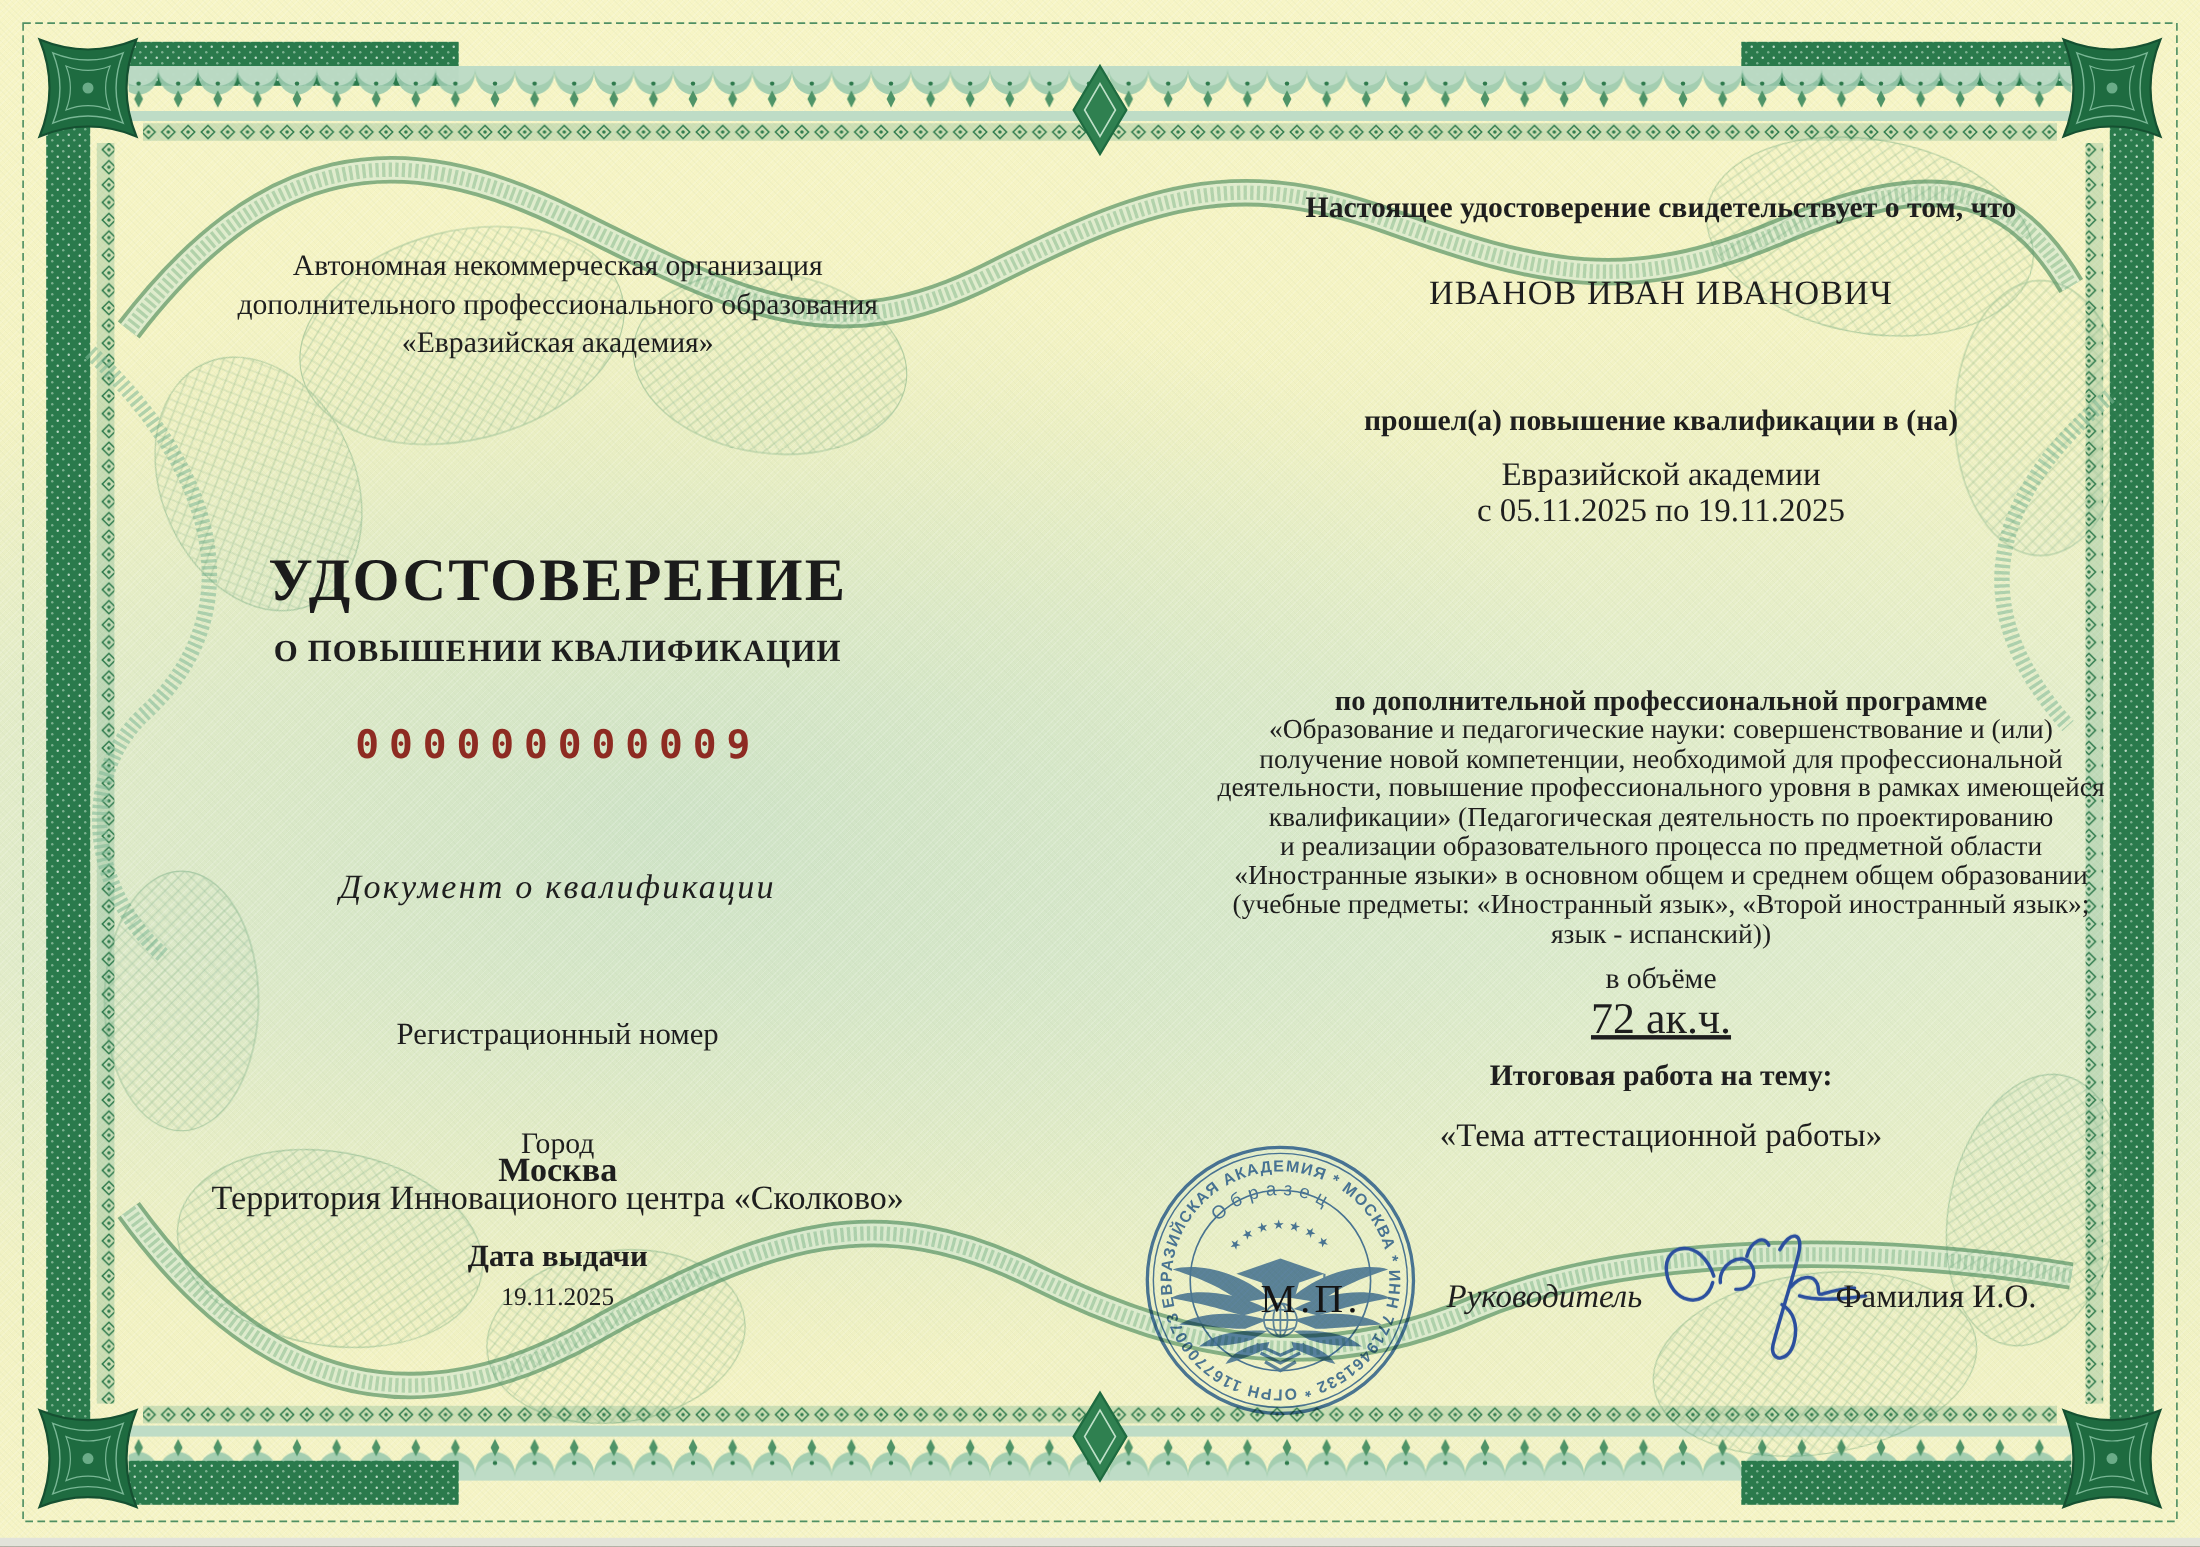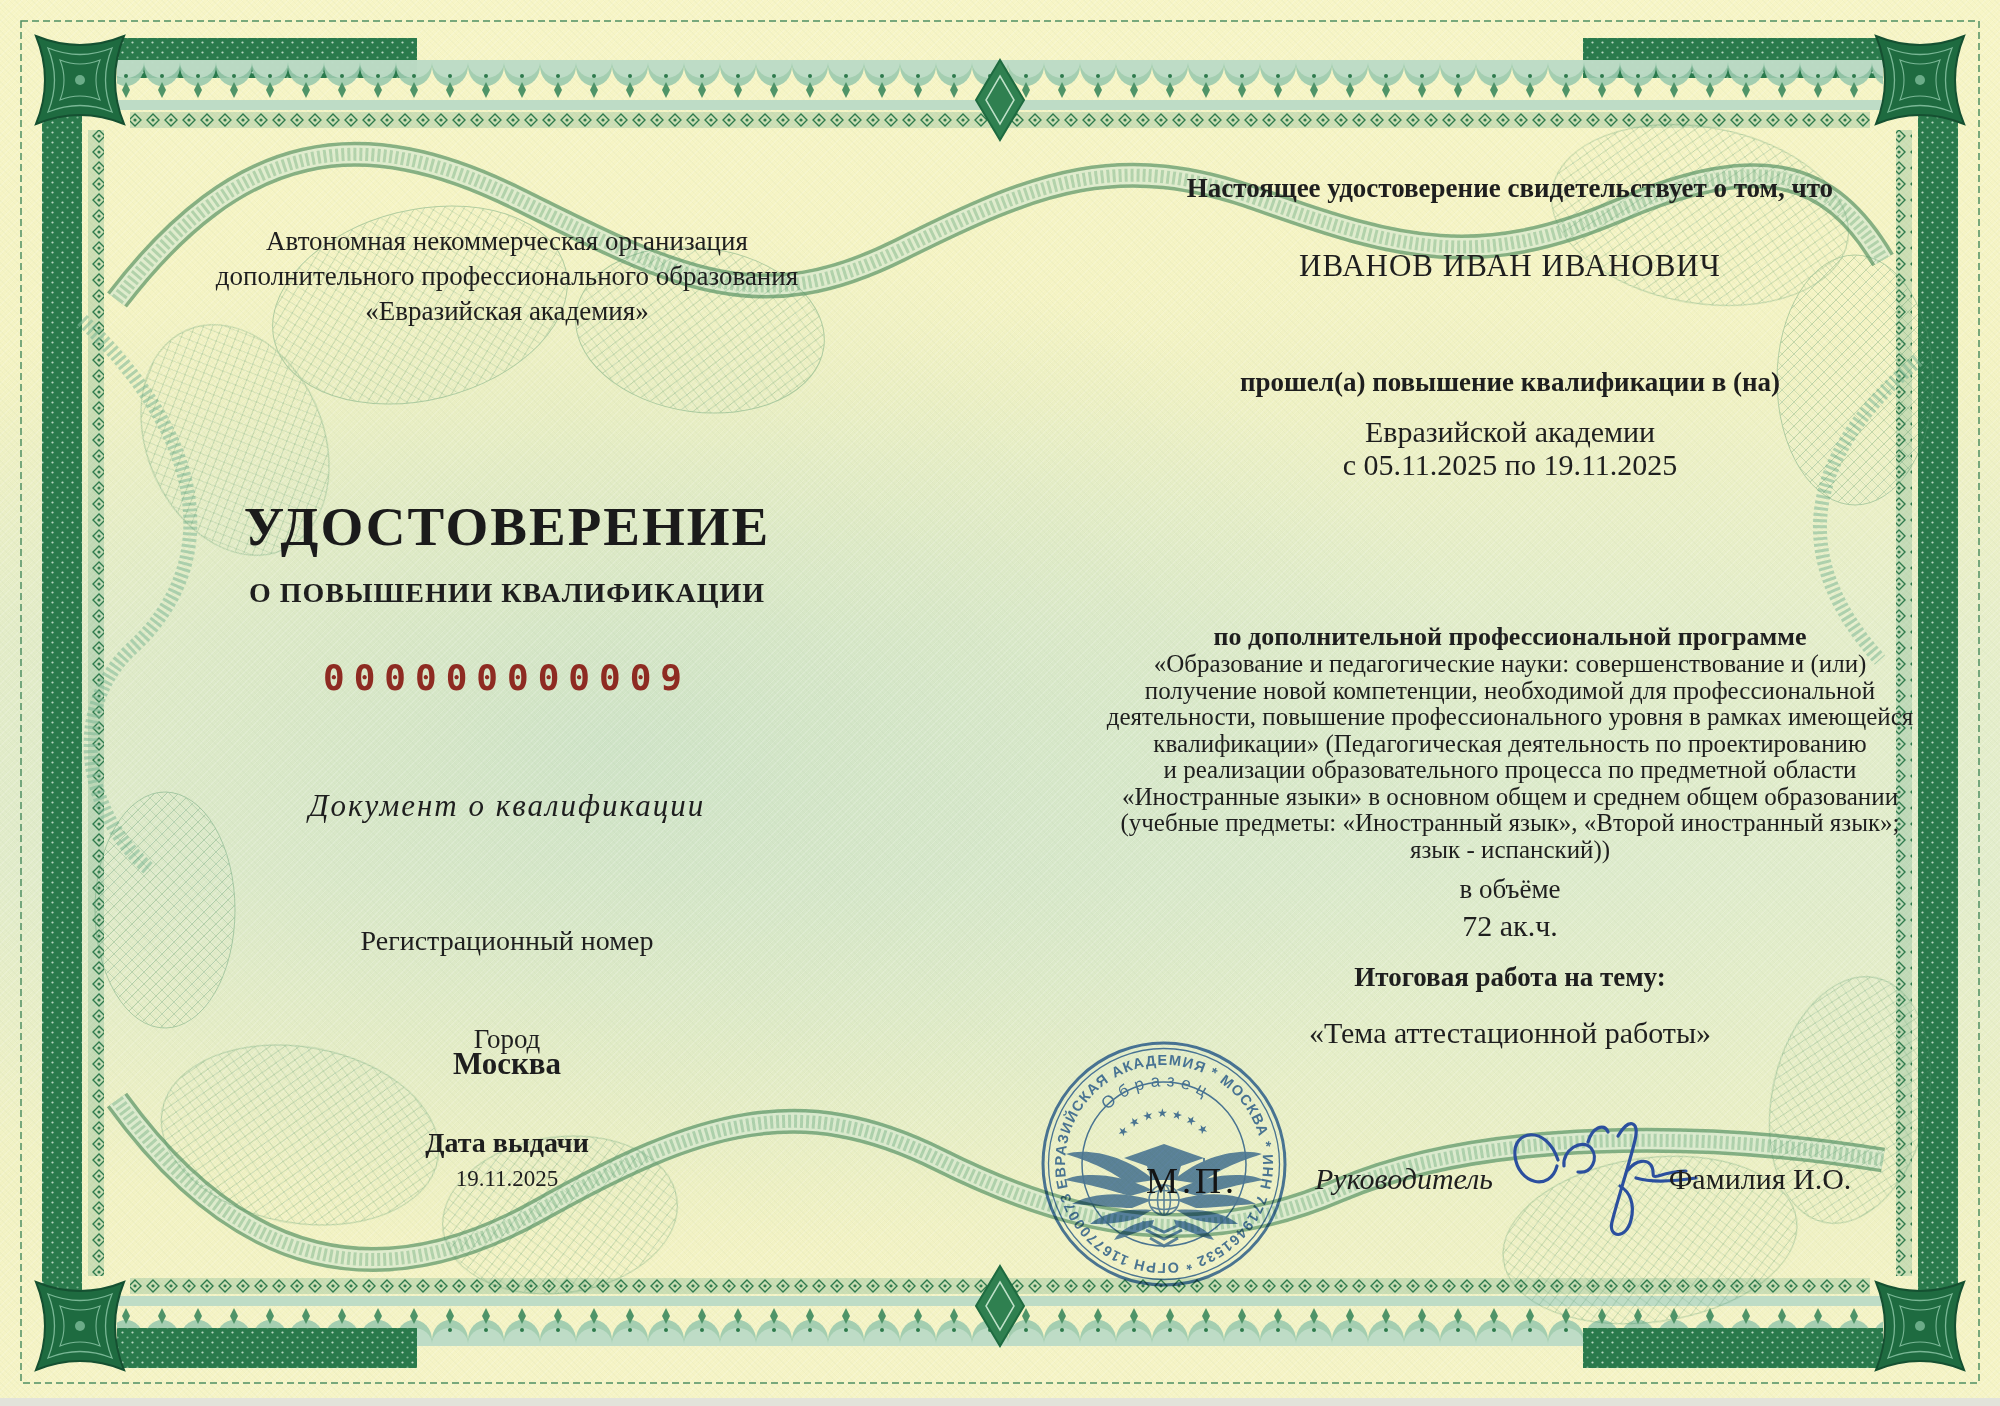--- a/index.html
+++ b/index.html
@@ -35,21 +35,21 @@
   .datelabel{top:1128px;font-size:28px;line-height:30px;font-weight:600;}
   .issuedate{top:1162px;font-size:23px;line-height:34px;}
   .statement{top:172px;font-size:27px;line-height:32px;font-weight:600;}
   .holder{top:249px;font-size:31px;line-height:34px;letter-spacing:1px;}
   .completed{top:366px;font-size:27px;line-height:32px;font-weight:600;}
   .institution{top:415px;font-size:30px;line-height:33px;}
   .period{top:448px;font-size:30px;line-height:33px;}
   .proglabel{top:622px;font-size:26px;line-height:29px;font-weight:600;}
   .progtext{top:651px;font-size:25px;line-height:26.5px;}
   .vollabel{top:874px;font-size:27px;line-height:30px;}
-  .volume{top:909px;font-size:30px;line-height:33px;}
+  .volume{top:909px;font-size:40px;line-height:33px;text-decoration:underline;}
   .finallabel{top:962px;font-size:27px;line-height:30px;font-weight:600;}
   .finaltitle{top:1016px;font-size:30px;line-height:33px;}
   .headlabel{left:1315px;top:1162px;width:200px;font-size:30px;line-height:34px;font-style:italic;}
   .headname{left:1655px;top:1162px;width:210px;font-size:30px;line-height:34px;text-align:center;}
   .stamp{left:1034px;top:1034px;width:260px;height:260px;opacity:.92;mix-blend-mode:multiply;}
   .mp{left:1146px;top:1160px;width:86px;text-align:center;font-size:36px;letter-spacing:4px;color:#141414;font-weight:400;}
   .sig{left:1500px;top:1108px;width:200px;height:140px;}
   .scanstrip{left:0;top:1398px;width:2000px;height:8px;background:#e2e3da;}
 </style>
 </head>
@@ -168,20 +168,21 @@
   <div class="abs colL ctr org pre">Автономная некоммерческая организация
 дополнительного профессионального образования
 «Евразийская академия»</div>
   <div class="abs colL ctr title">УДОСТОВЕРЕНИЕ</div>
   <div class="abs colL ctr subtitle">О ПОВЫШЕНИИ КВАЛИФИКАЦИИ</div>
   <div class="abs colL ctr rednum">000000000009</div>
   <div class="abs colL ctr doctype">Документ о квалификации</div>
   <div class="abs colL ctr reglabel">Регистрационный номер</div>
   <div class="abs colL ctr citylabel">Город</div>
   <div class="abs colL ctr city">Москва</div>
+  <div class="abs colL ctr territory">Территория Инновационого центра «Сколково»</div>
   <div class="abs colL ctr datelabel">Дата выдачи</div>
   <div class="abs colL ctr issuedate">19.11.2025</div>
 
   <div class="abs colR ctr statement">Настоящее удостоверение свидетельствует о том, что</div>
   <div class="abs colR ctr holder">ИВАНОВ ИВАН ИВАНОВИЧ</div>
   <div class="abs colR ctr completed">прошел(а) повышение квалификации в (на)</div>
   <div class="abs colR ctr institution">Евразийской академии</div>
   <div class="abs colR ctr period">с 05.11.2025 по 19.11.2025</div>
   <div class="abs colR ctr proglabel">по дополнительной профессиональной программе</div>
   <div class="abs colR ctr progtext pre">«Образование и педагогические науки: совершенствование и (или)

